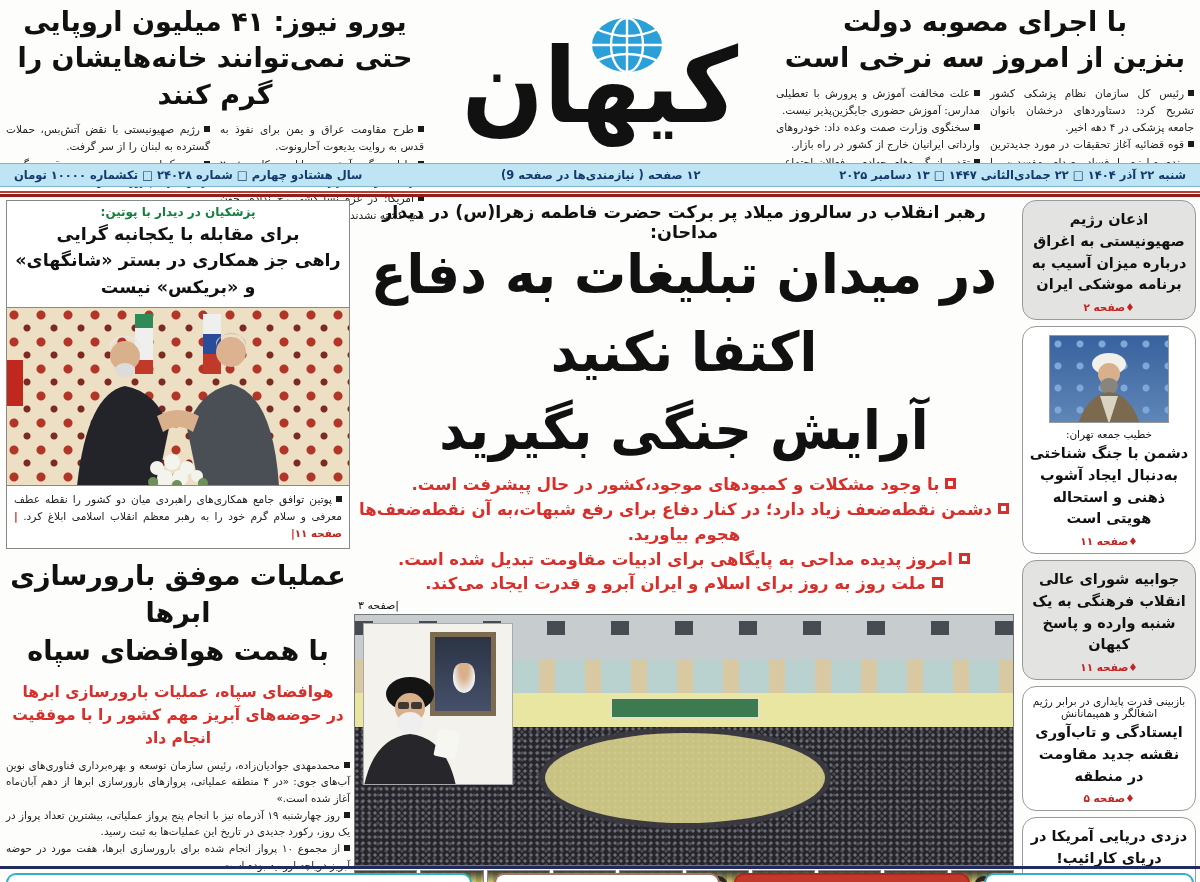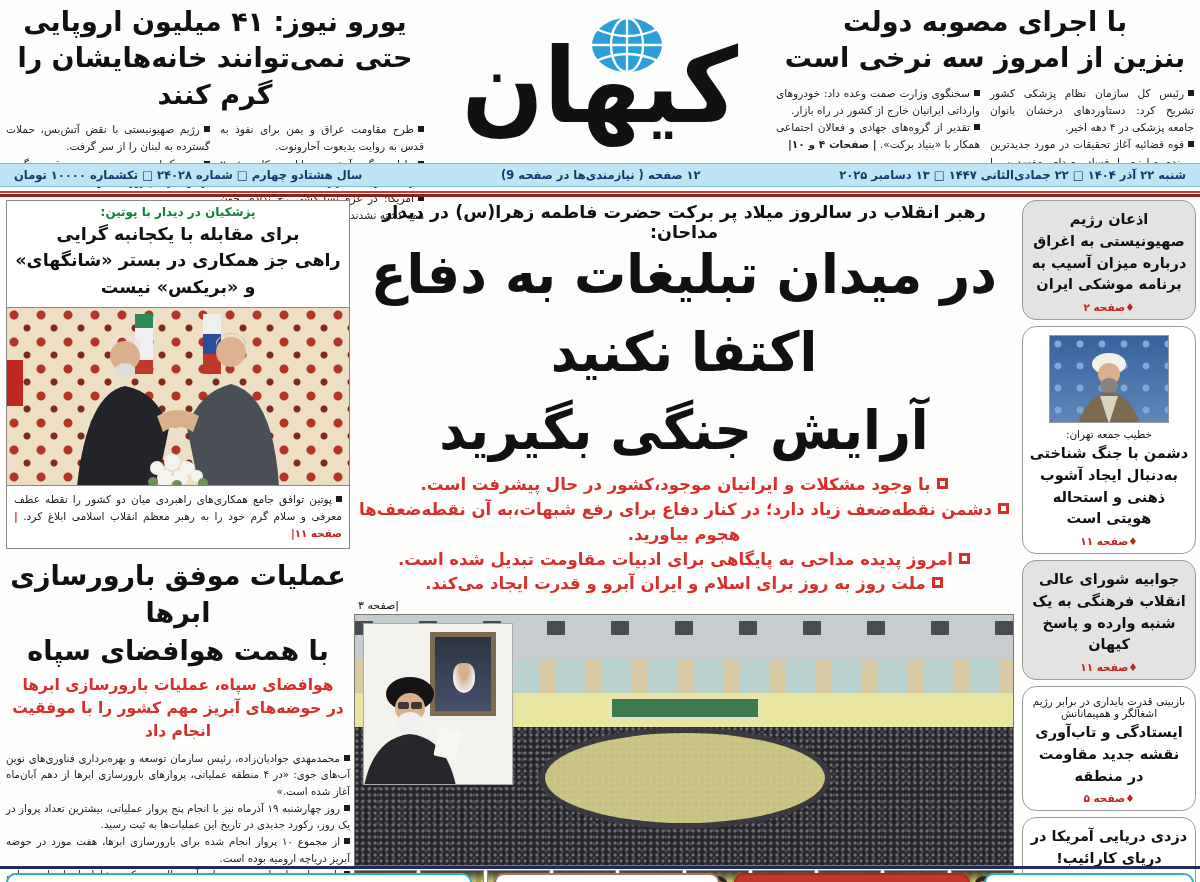--- a/index.html
+++ b/index.html
@@ -90,21 +90,21 @@
   .putin-photo { position:relative; height:178px; overflow:hidden; border-bottom:1px solid #888;
     background:
       radial-gradient(circle at 7px 7px, #b23527 4px, transparent 5px) 0 0/27px 27px,
       radial-gradient(circle at 20px 20px, #7c2a22 3px, transparent 4px) 0 0/27px 27px,
       #ecdfc4; }
   .putin-caption { padding:5px 7px 6px; font-size:10.3px; line-height:1.6; text-align:justify; }
   .putin-caption .cap-page { color:#c22421; font-weight:bold; }
 
   .cloud { margin-top:8px; text-align:center; }
   .cloud-headline { font-size:27px; font-weight:bold; line-height:1.4; white-space:pre-line; letter-spacing:-0.5px; }
-  .cloud-subhead { color:#d7302c; font-weight:bold; font-size:15.5px; line-height:1.5; white-space:pre-line; margin-top:4px; }
+  .cloud-subhead { color:#d7302c; font-weight:bold; font-size:15.5px; line-height:1.5; white-space:pre-line; margin-top:11px; }
   .cloud-body { margin-top:6px; text-align:justify; }
   .cloud-body .bullet { font-size:10.3px; }
 
   
   .bottomrule { position:absolute; top:866px; left:0; right:0; height:3px; background:#232a5c; }
   .bstub { position:absolute; top:873px; height:12px; background:#fff; border:2px solid; border-bottom:none; border-radius:10px 10px 0 0; }
   .bstub.b1 { left:6px;   width:466px; border-color:#35aec6; }
   .bstub.b2 { left:494px; width:226px; border-color:#a0766a; }
   .bstub.b3 { left:734px; width:236px; border-color:#b3231d; background:#c0392b; }
   .bstub.b4 { left:984px; width:210px; border-color:#35aec6; }
@@ -118,20 +118,21 @@
 
     <div class="hdr-block right">
       <div class="hdr-headline">با اجرای مصوبه دولت
 بنزین از امروز سه نرخی است</div>
       <div class="hdr-bullets">
         <div class="hdr-col">
           <div class="bullet">رئیس کل سازمان نظام پزشکی کشور تشریح کرد: دستاوردهای درخشان بانوان جامعه پزشکی در ۴ دهه اخیر.</div>
           <div class="bullet">قوه قضائیه آغاز تحقیقات در مورد جدیدترین پرونده مبارزه با فساد، صدای مفسدین را درآورده است.</div>
         </div>
         <div class="hdr-col">
+          <div class="bullet">علت مخالفت آموزش و پرورش با تعطیلی مدارس: آموزش حضوری جایگزین‌پذیر نیست.</div>
           <div class="bullet">سخنگوی وزارت صمت وعده داد: خودروهای وارداتی ایرانیان خارج از کشور در راه بازار.</div>
           <div class="bullet"><span>تقدیر از گروه‌های جهادی و فعالان اجتماعی همکار با «بنیاد برکت».</span> <span class="pageref-inline">| صفحات ۴ و ۱۰|</span></div>
         </div>
       </div>
     </div>
 
     <div class="logo">
       <span class="logo-globe">
         <svg width="74" height="58" viewBox="0 0 74 58">
           <ellipse cx="37" cy="29" rx="35" ry="27" fill="#2a9fd8"></ellipse>
@@ -211,21 +212,21 @@
         <div class="sbox-text">دزدی دریایی آمریکا در دریای کارائیب! یانکی‌ها نفت‌کش ونزوئلایی را ربودند</div>
 
       </div>
     </div>
 
     <div class="center">
       <div class="kicker">رهبر انقلاب در سالروز میلاد پر برکت حضرت فاطمه زهرا(س) در دیدار مداحان:</div>
       <div class="mainline">در میدان تبلیغات به دفاع اکتفا نکنید
 آرایش جنگی بگیرید</div>
       <div class="redbullets">
-        <div class="redbullet">با وجود مشکلات و ایرانیان موجود،کشور در حال پیشرفت است.</div>
+        <div class="redbullet">با وجود مشکلات و کمبودهای موجود،کشور در حال پیشرفت است.</div>
         <div class="redbullet">دشمن نقطه‌ضعف زیاد دارد؛ در کنار دفاع برای رفع شبهات،به آن نقطه‌ضعف‌ها هجوم بیاورید.</div>
         <div class="redbullet">امروز پدیده مداحی به پایگاهی برای ادبیات مقاومت تبدیل شده است.</div>
         <div class="redbullet">ملت روز به روز برای اسلام و ایران آبرو و قدرت ایجاد می‌کند.</div>
       </div>
       <div class="page3">|صفحه ۳</div>
 
       <div class="hall">
         <div class="hall-ceiling"></div>
         <div class="hall-lights"></div>
         <div class="hall-windows"></div>

